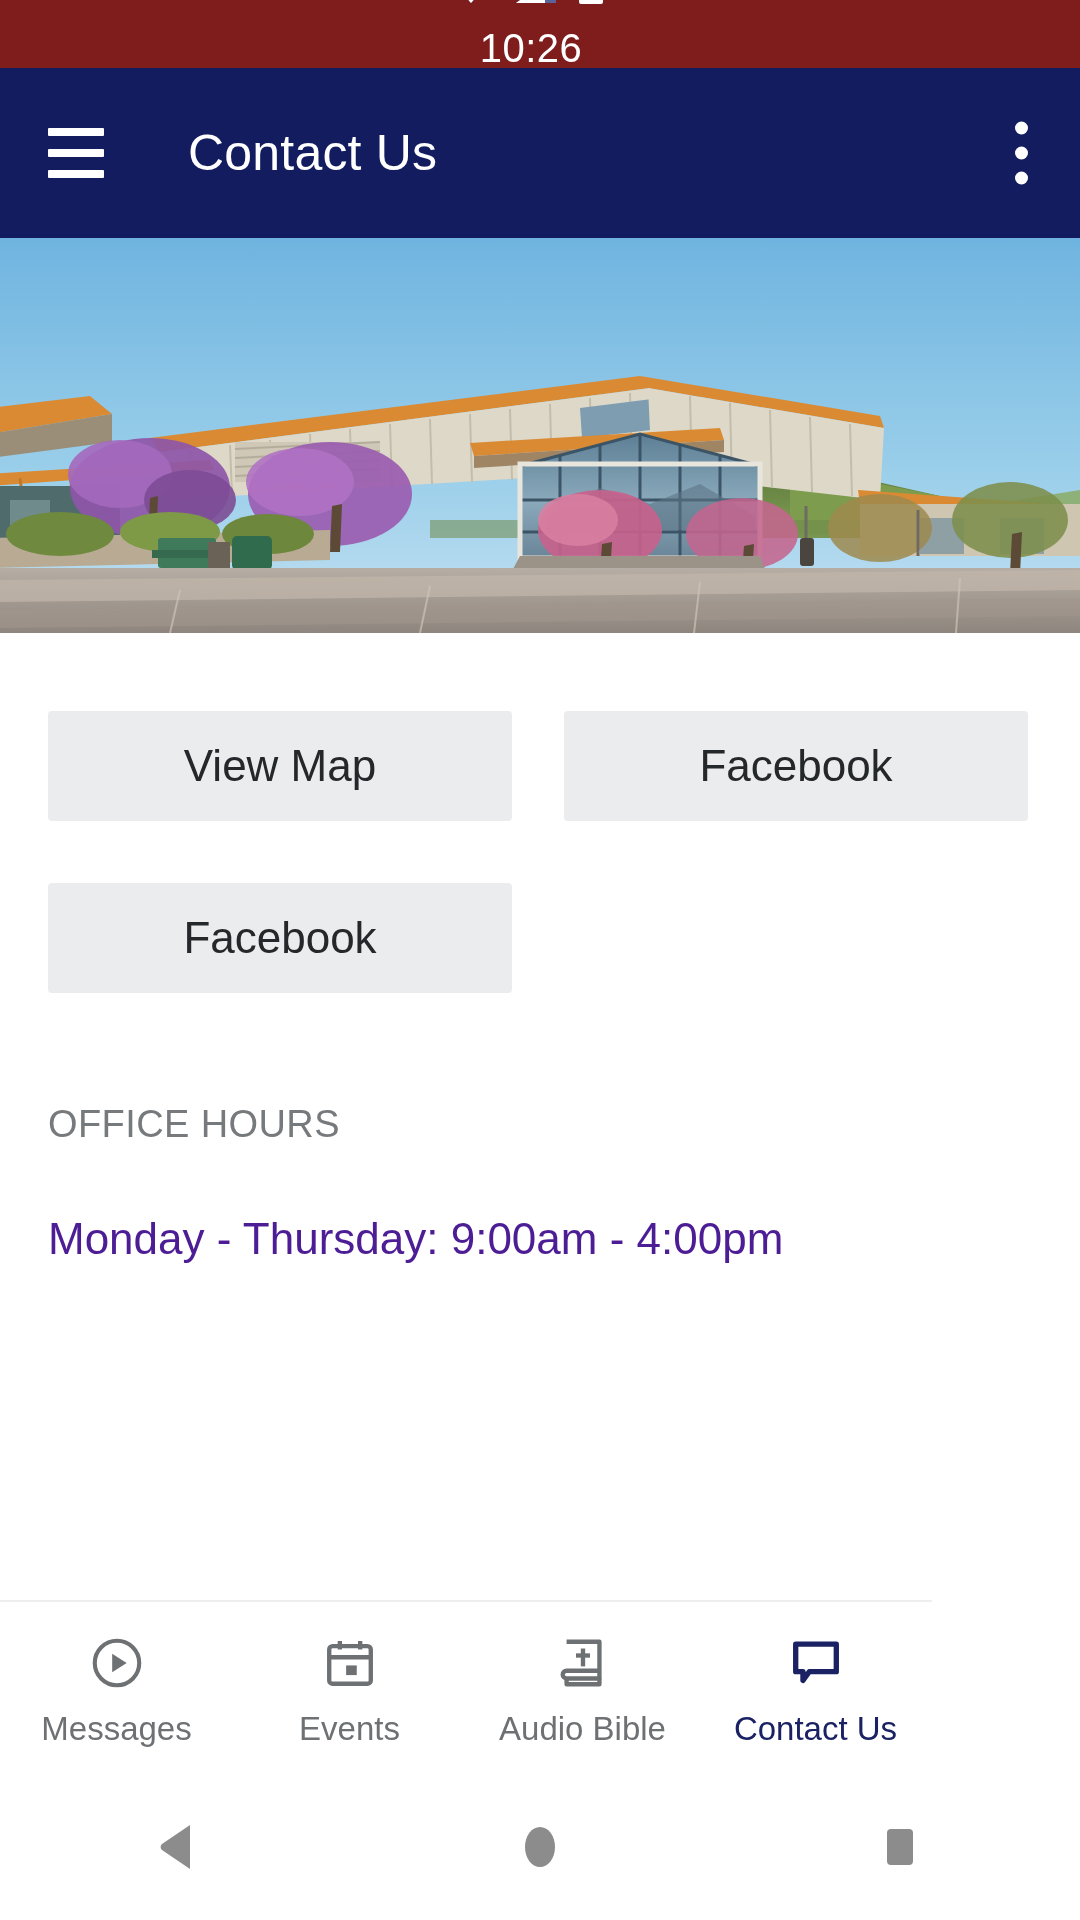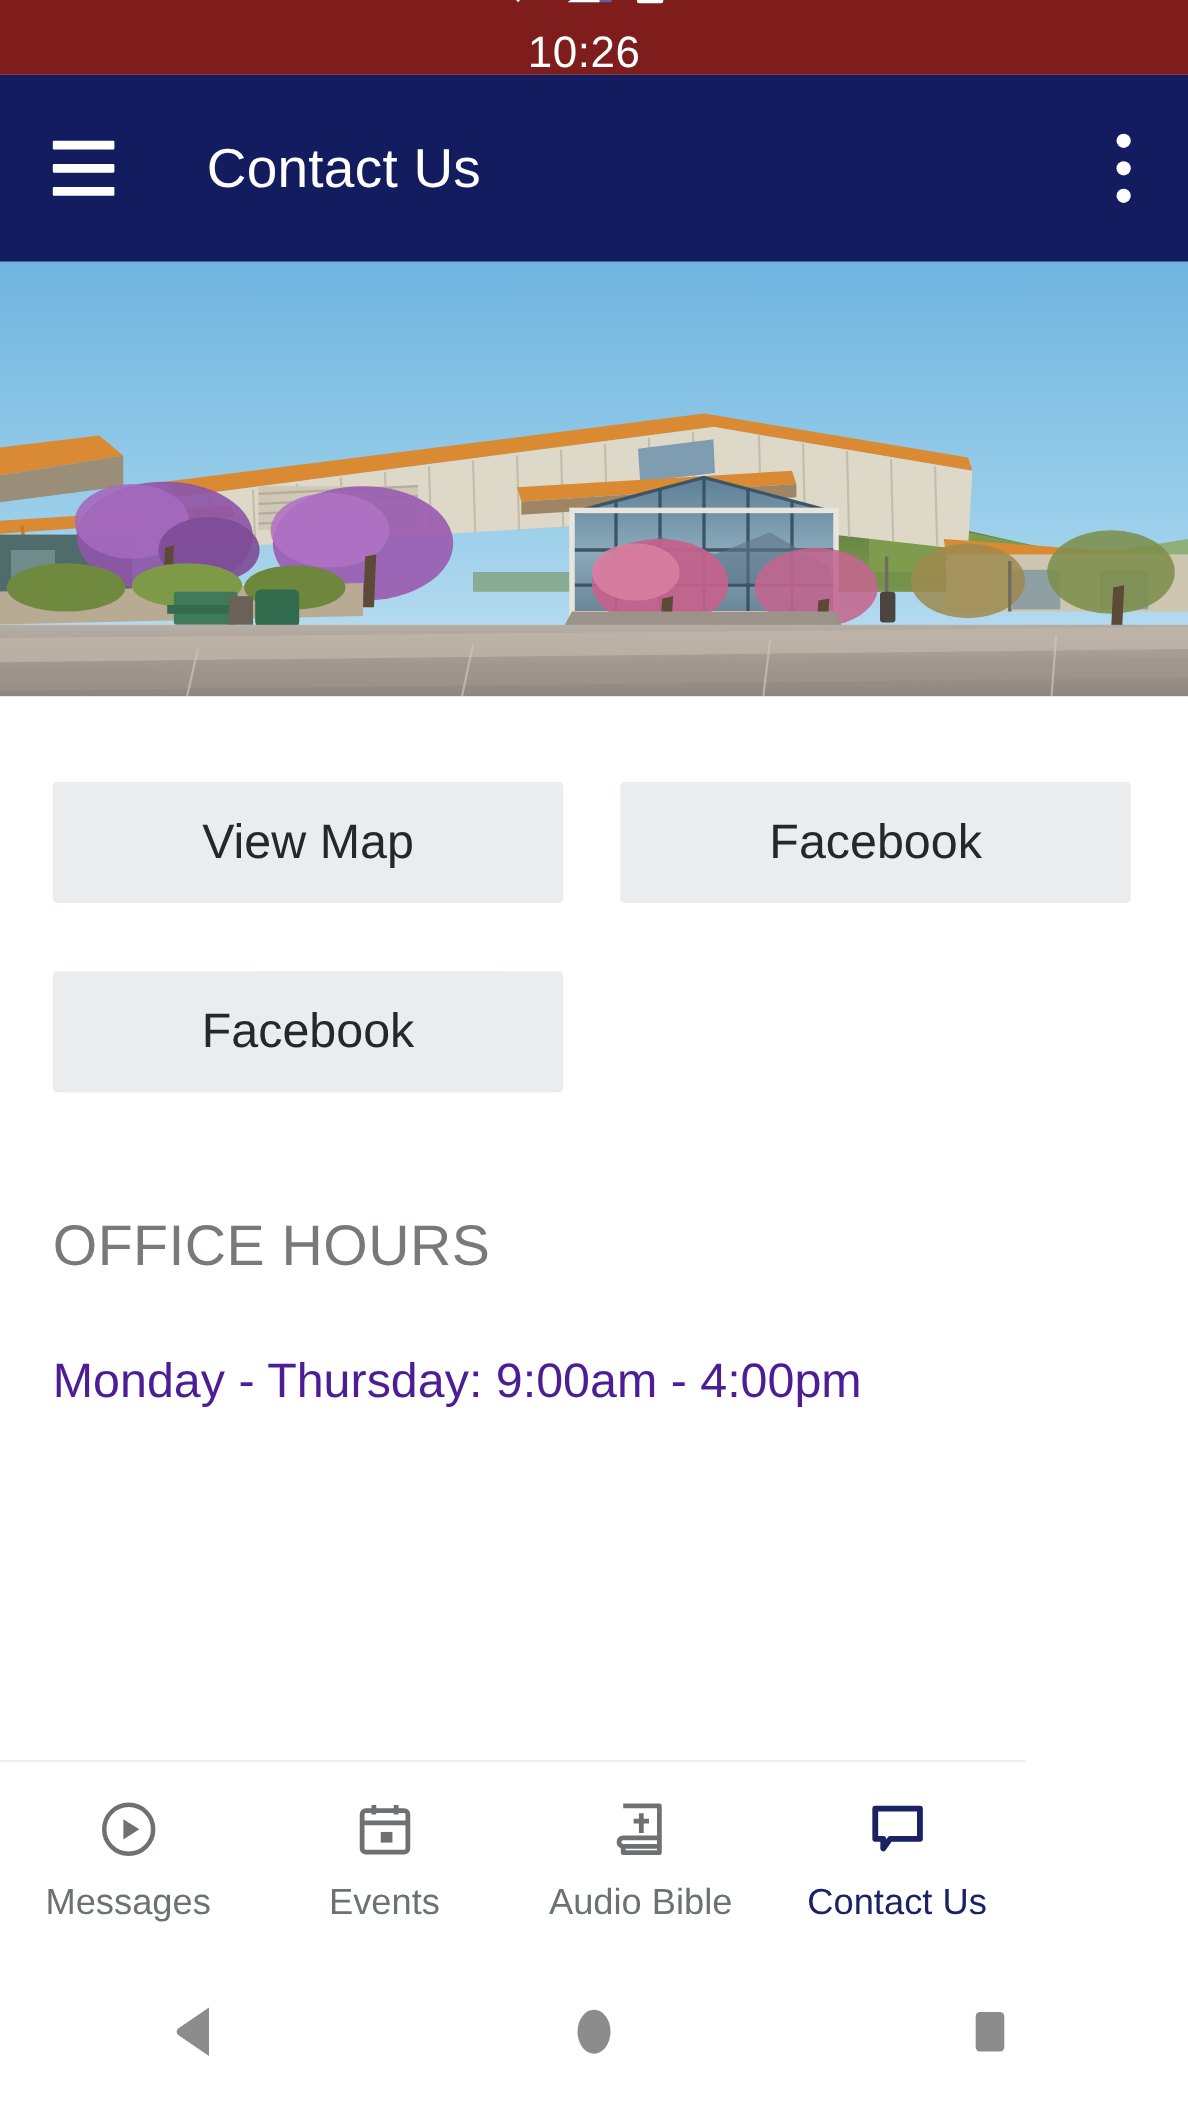--- a/index.html
+++ b/index.html
@@ -54,21 +54,21 @@
   .btn {
     width:464px; height:110px; background:#ebecee;
     border:none; border-radius:4px;
     display:flex; align-items:center; justify-content:center;
     font-family:"Liberation Sans", sans-serif;
     font-size:44px; color:#25282b; cursor:pointer;
   }
   .btn-row.second { margin-top:62px; }
 
   .section-title {
-    margin-top:110px; font-size:52px; color:#777a7c;
+    margin-top:110px; font-size:38px; color:#777a7c;
     letter-spacing:0.4px;
   }
   .hours-line { margin-top:68px; font-size:44px; color:#4c1d95; }
 
   
   .tabbar {
     position:absolute; left:0; bottom:142px; width:932px; height:178px;
     background:#ffffff; border-top:2px solid #eeeeee;
     display:flex; align-items:center;
   }

